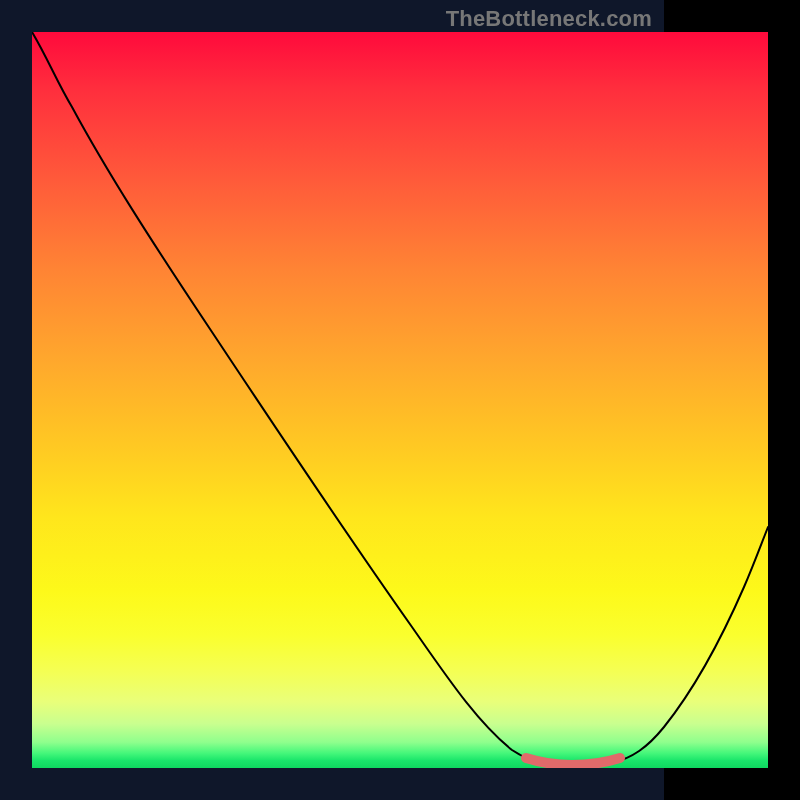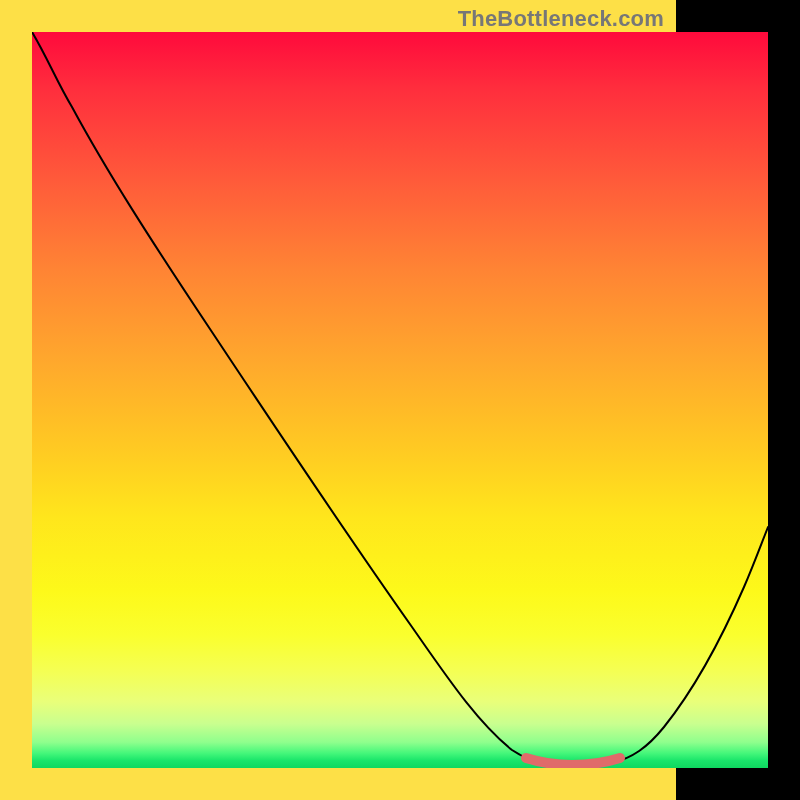--- a/index.html
+++ b/index.html
@@ -8,22 +8,21 @@
     width: 800px;
     height: 800px;
     background: #000;
     overflow: hidden;
     font-family: Arial, Helvetica, sans-serif;
   }
   .frame {
     position: relative;
     width: 664px;
     height: 800px;
-    background: #fde047;
-    padding-left: 12px;
+    background: #0f172a;
   }
   .watermark {
     position: absolute;
     top: 6px;
     right: 12px;
     color: #777;
     font-size: 22px;
     font-weight: 600;
     letter-spacing: 0.2px;
     z-index: 10;

